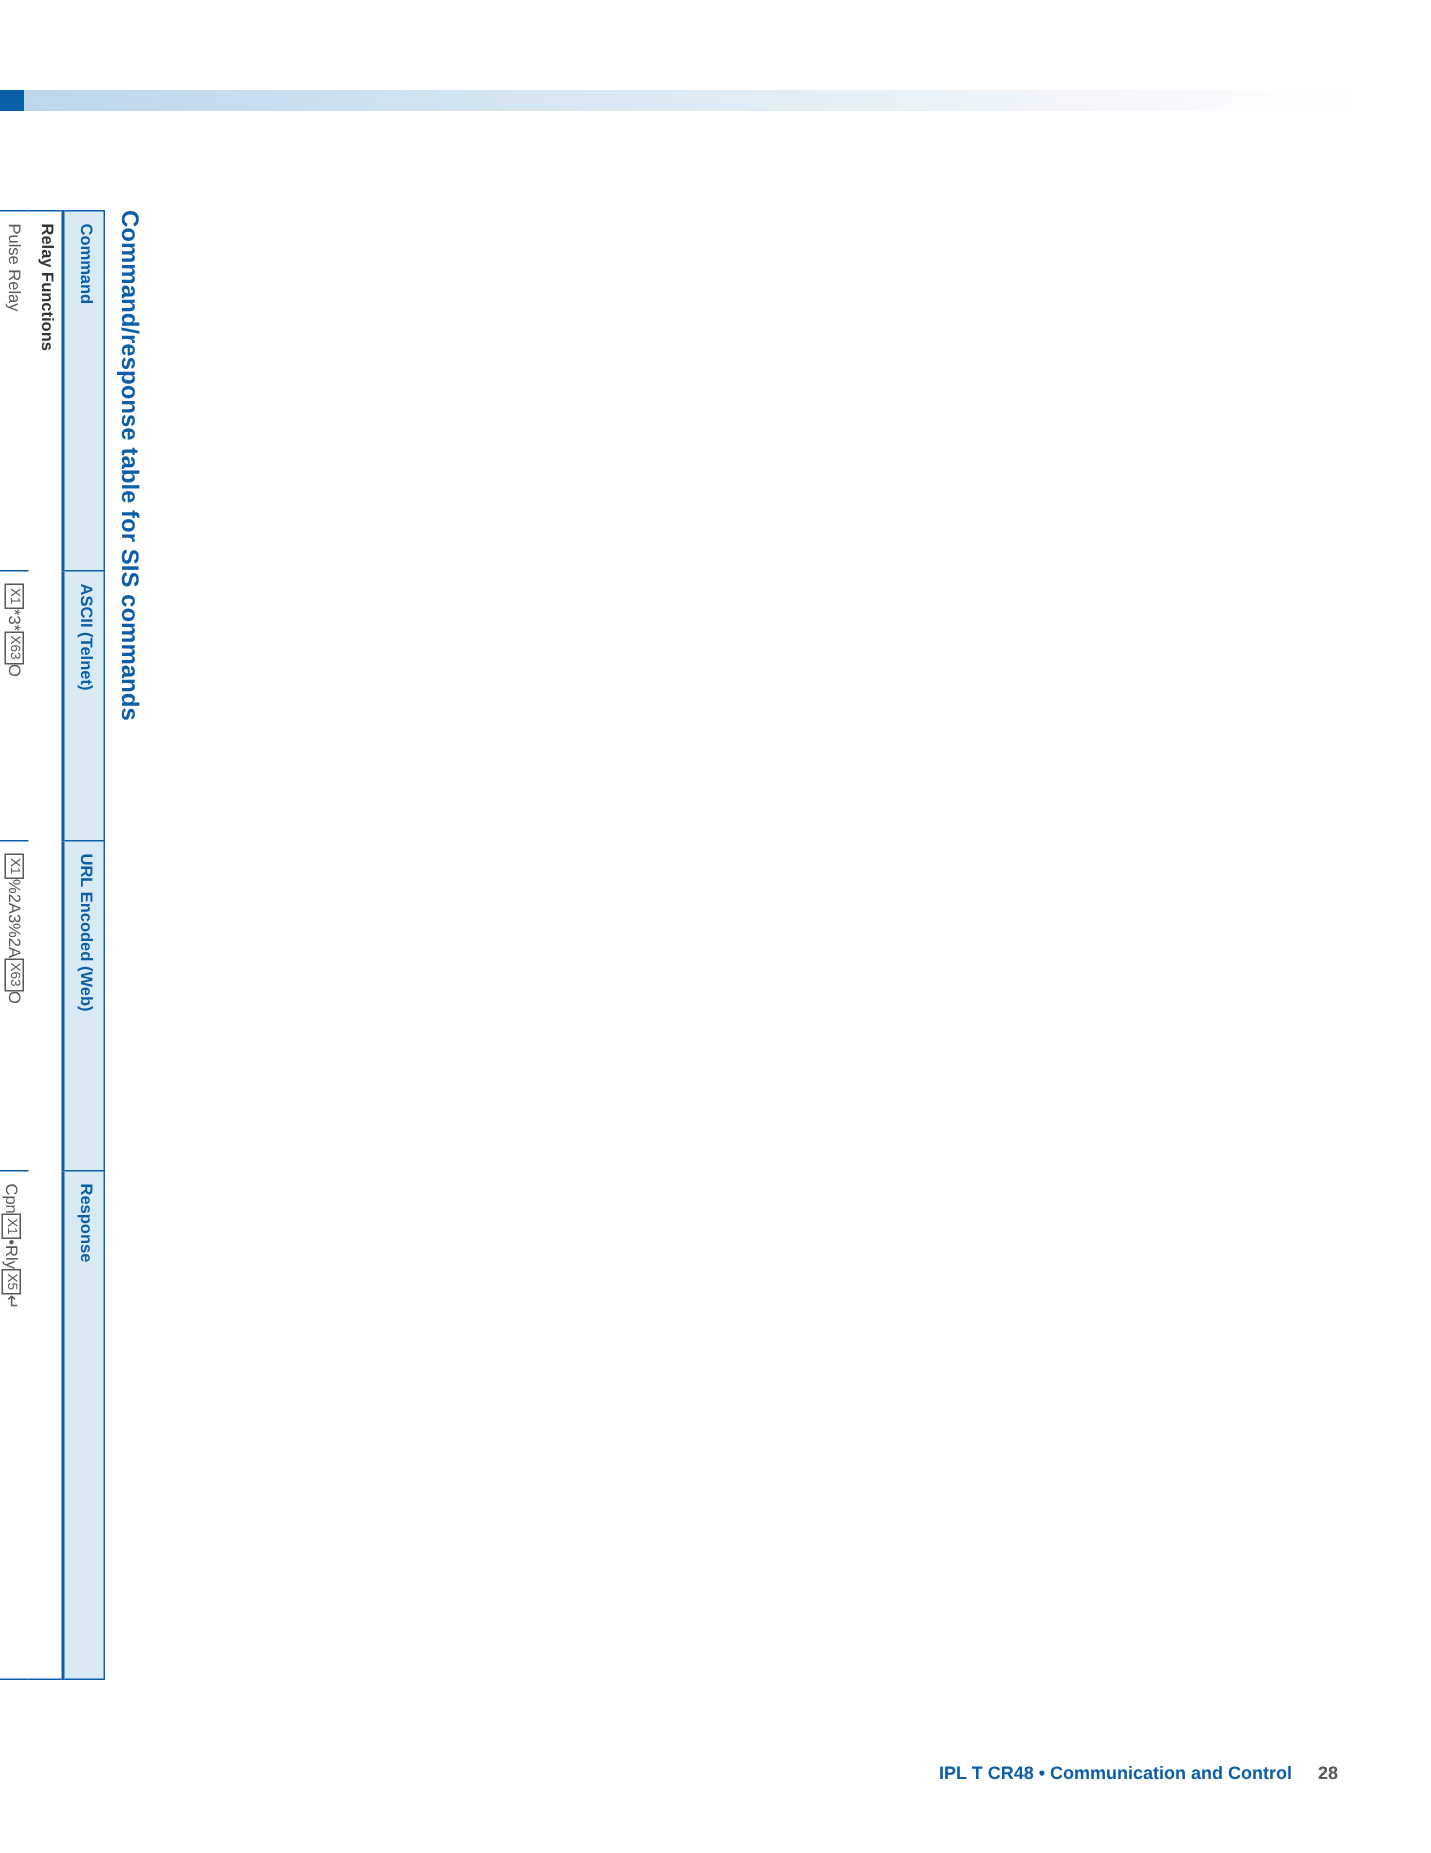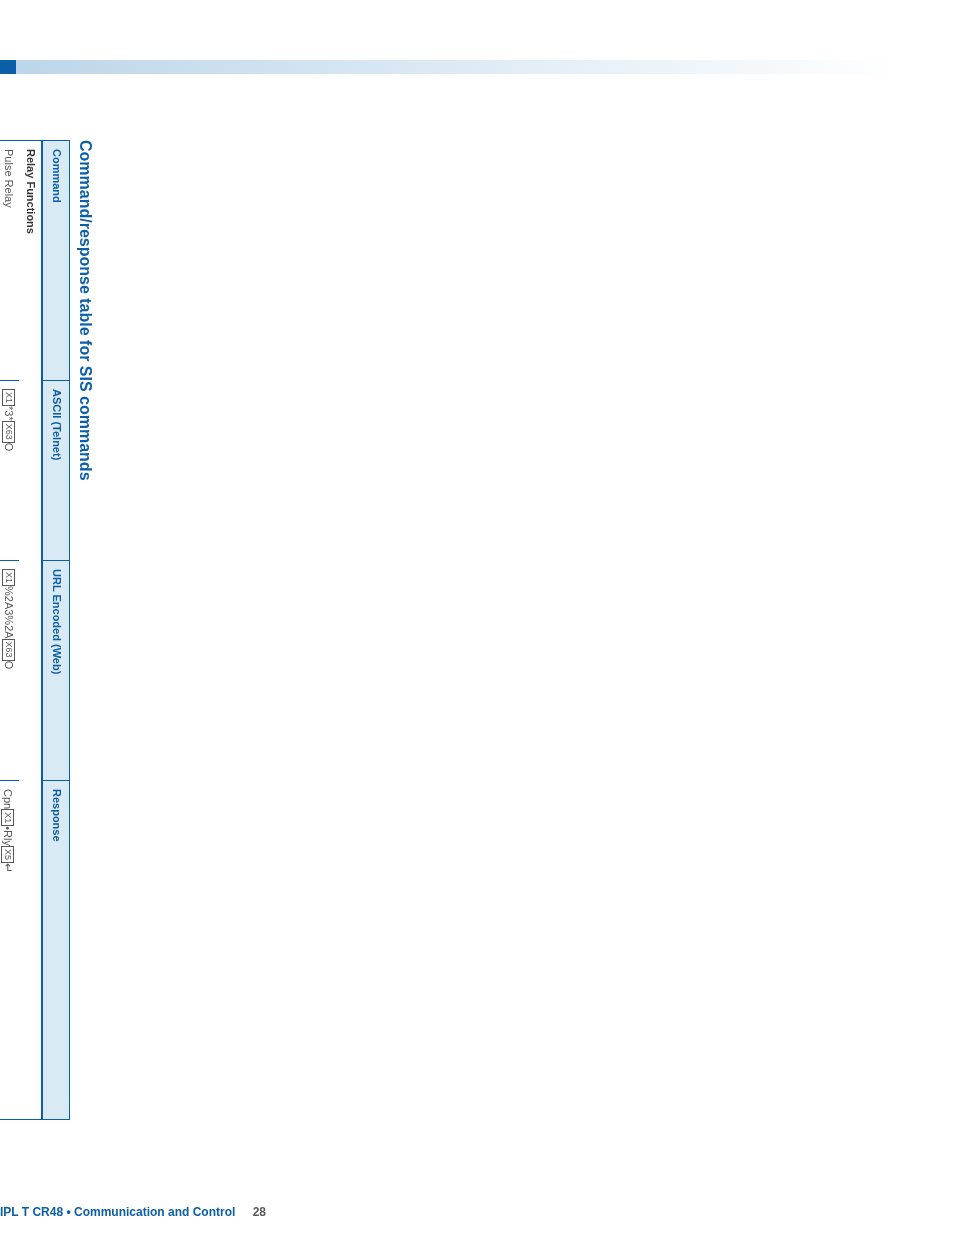--- a/index.html
+++ b/index.html
@@ -65,21 +65,22 @@
   }
   .ret::after {
     content: "↵";
     font-size: 12px;
   }
   .col-cmd { width: 240px; }
   .col-asc { width: 180px; }
   .col-url { width: 220px; }
   .footer {
     position: absolute;
-    bottom: 16px; left: 0; width: 100%;
+    bottom: 46px; left: 0; width: 100%;
+    text-align: right;
     font-size: 12px;
     color: #0b5ea8;
     padding-right: 62px;
   }
   .pgnum { color: #58595b; font-weight: bold; margin-left: 14px; }
 </style>
 </head>
 <body>
 
 <div class="blue-strip"></div>

